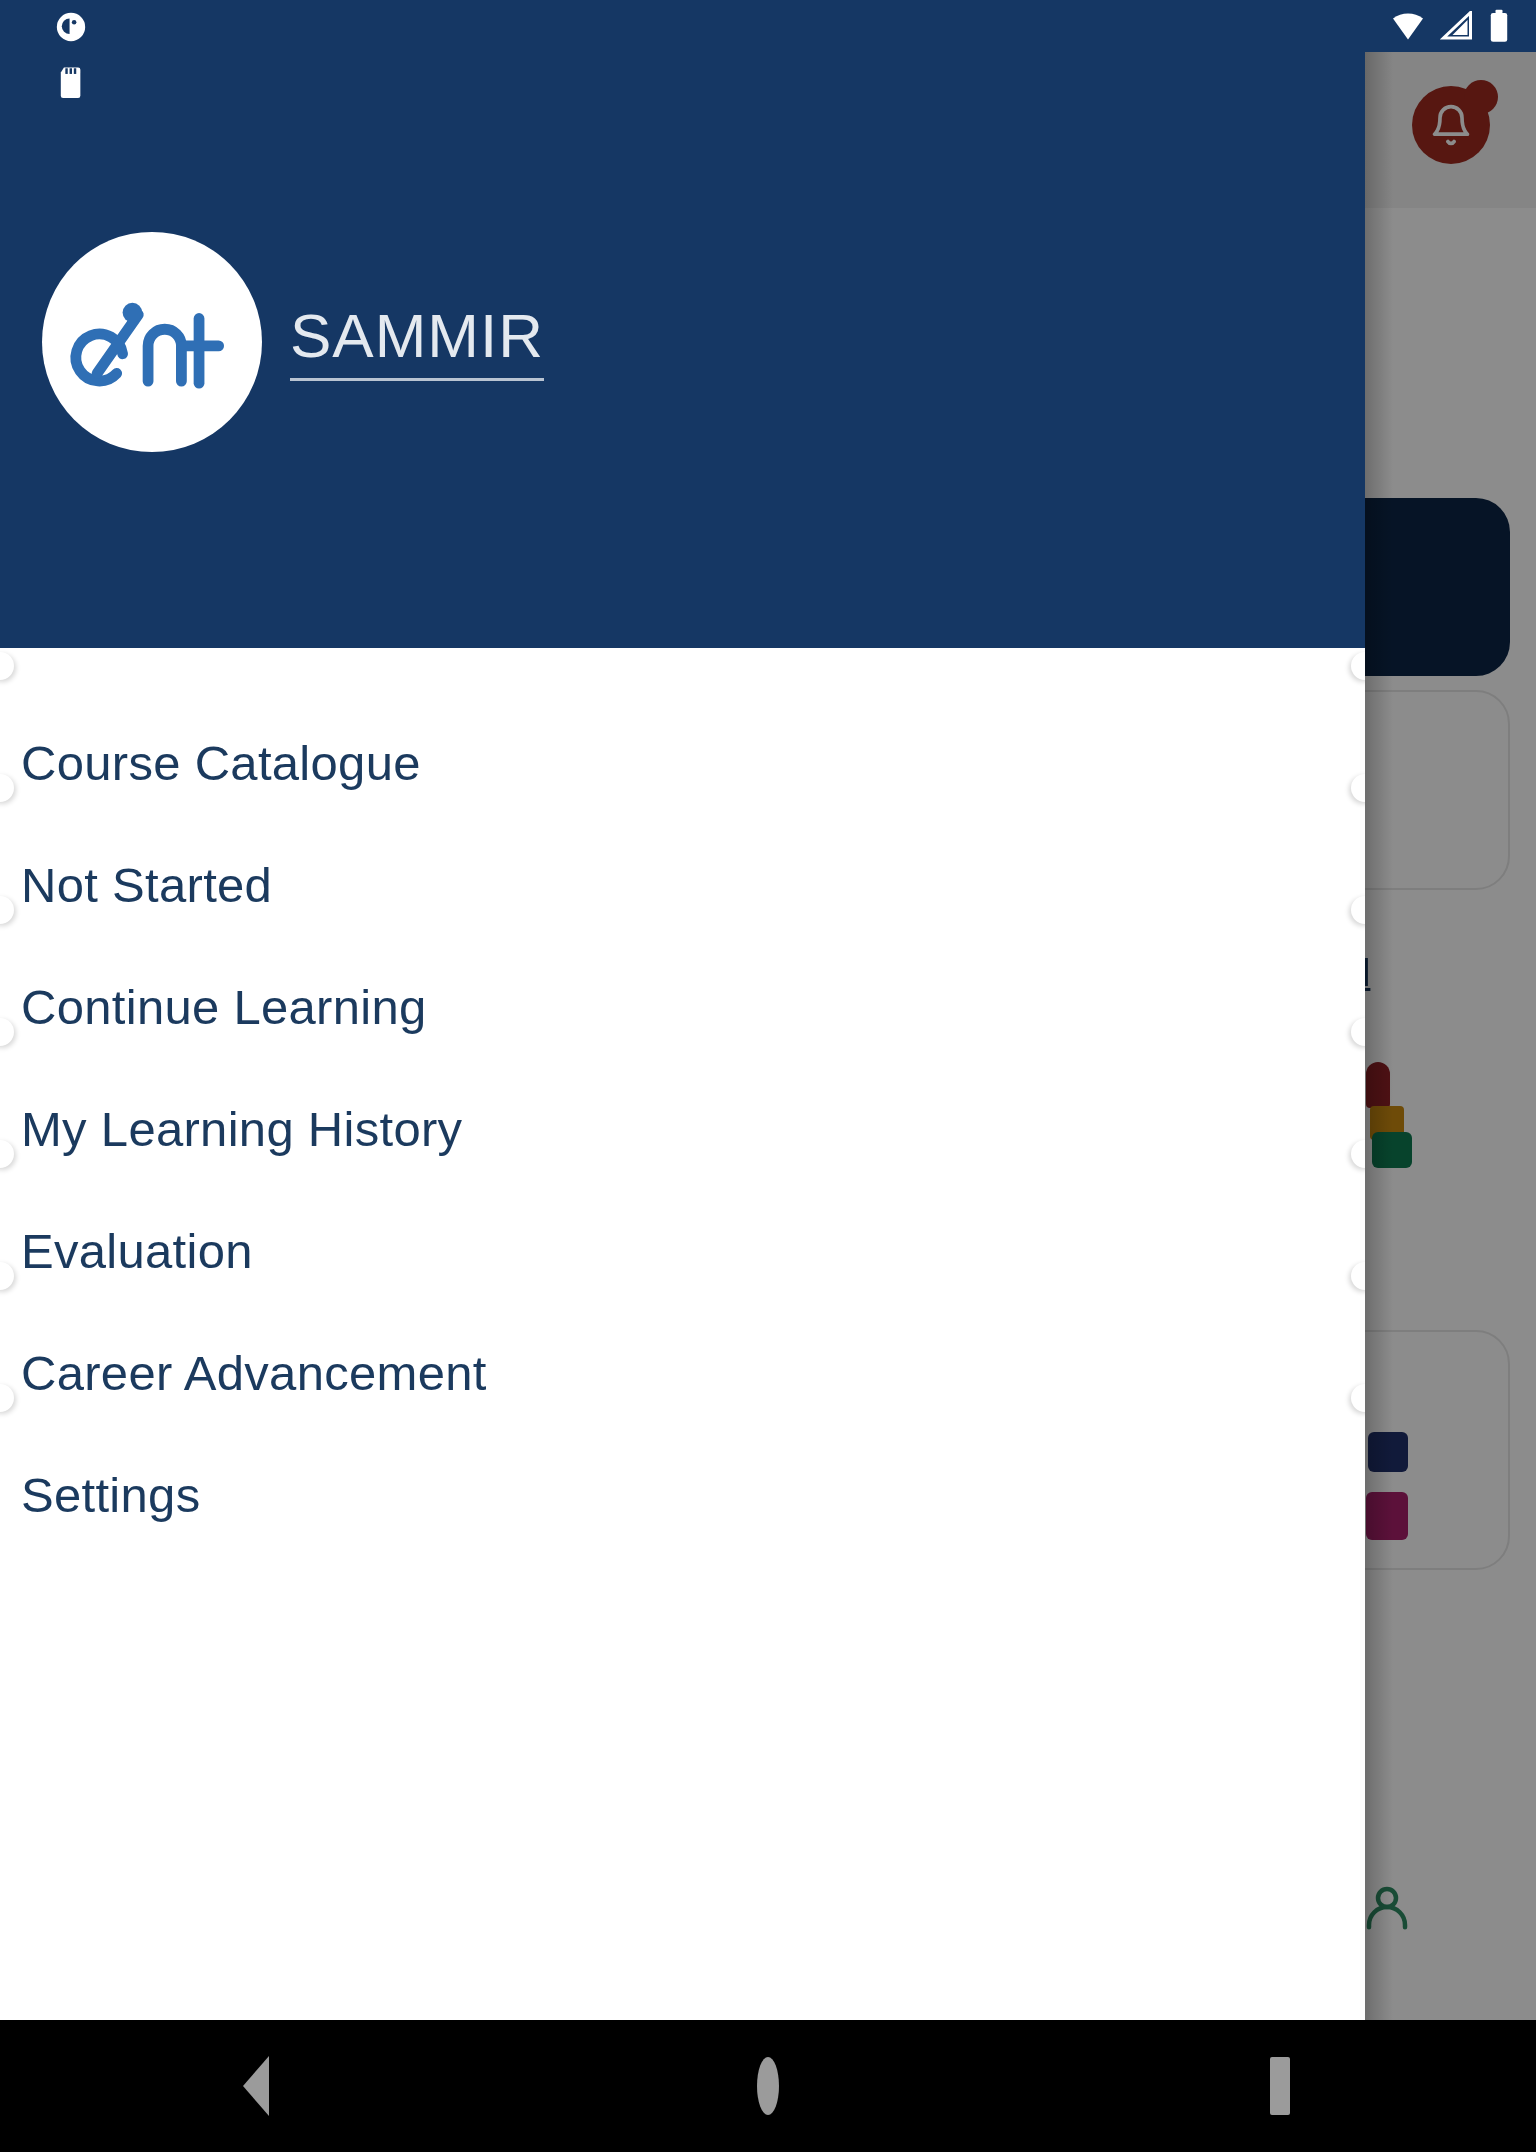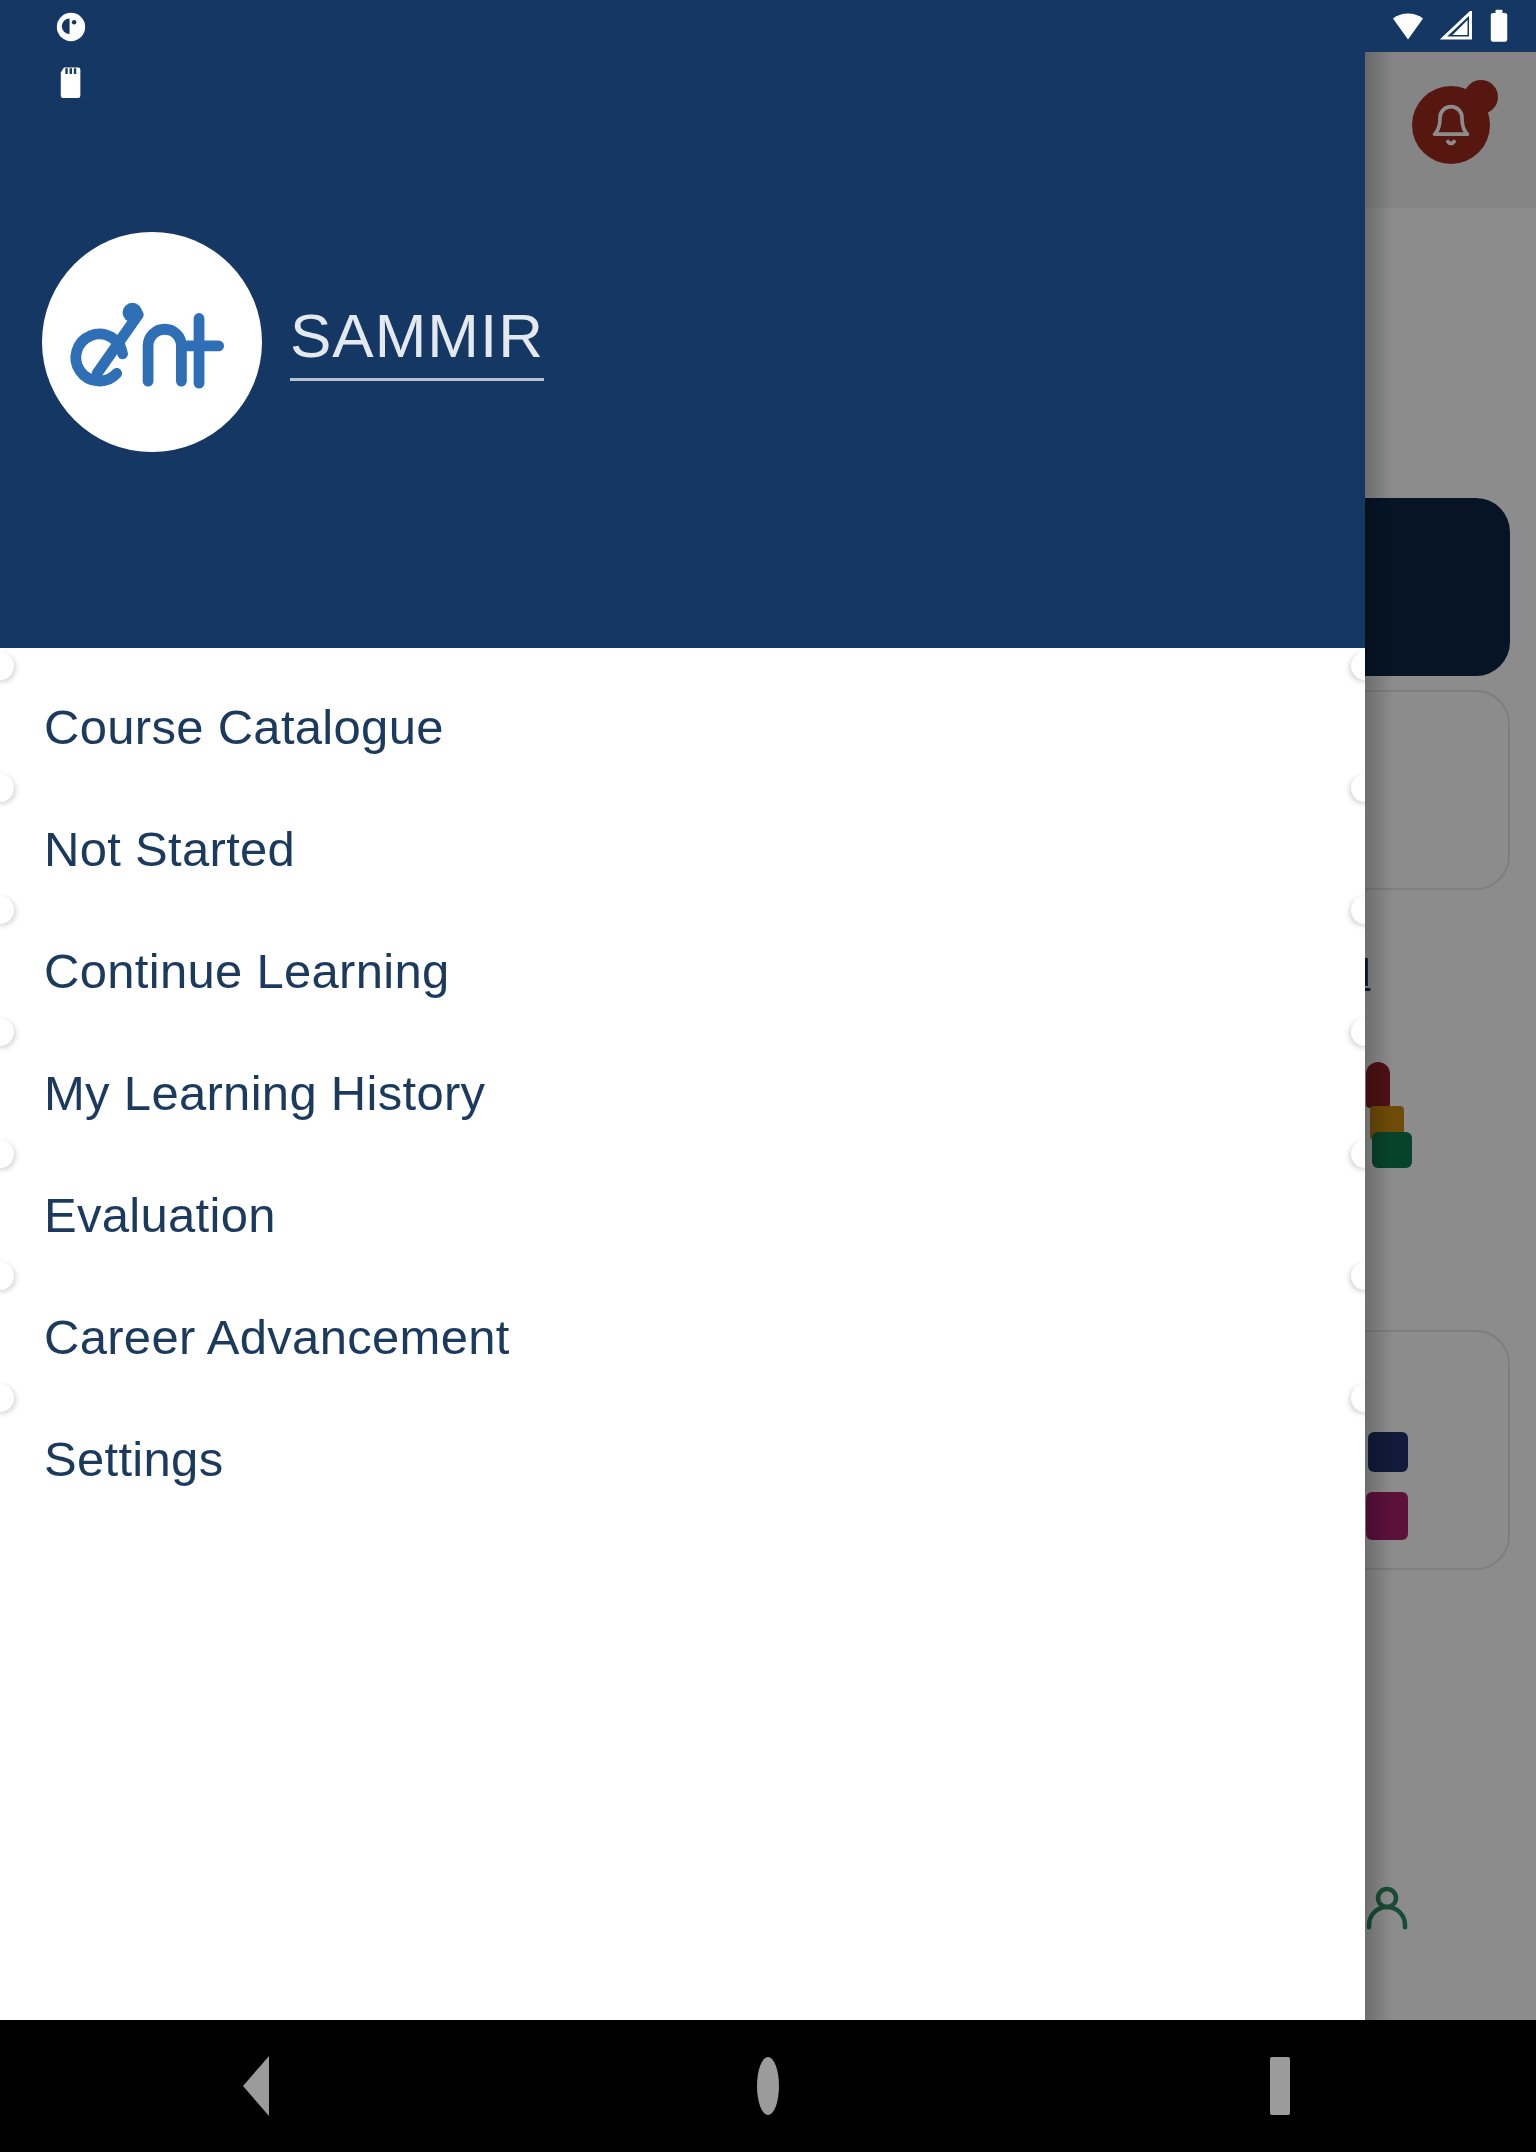--- a/index.html
+++ b/index.html
@@ -156,22 +156,22 @@
   }
 
   
   #menu-list {
     position:relative;
     padding-top:18px;
   }
   .menu-item {
     position:relative;
     height:122px;
-    display:flex; align-items:center;
-    padding-left:44px;
+    display:flex; align-items:flex-end;
+    padding-left:21px;
     cursor:pointer;
   }
   .menu-label {
     color:#1b3a5e;
     font-size:49px;
     font-weight:300;
     letter-spacing:0.3px;
     white-space:nowrap;
     line-height:1;
   }

